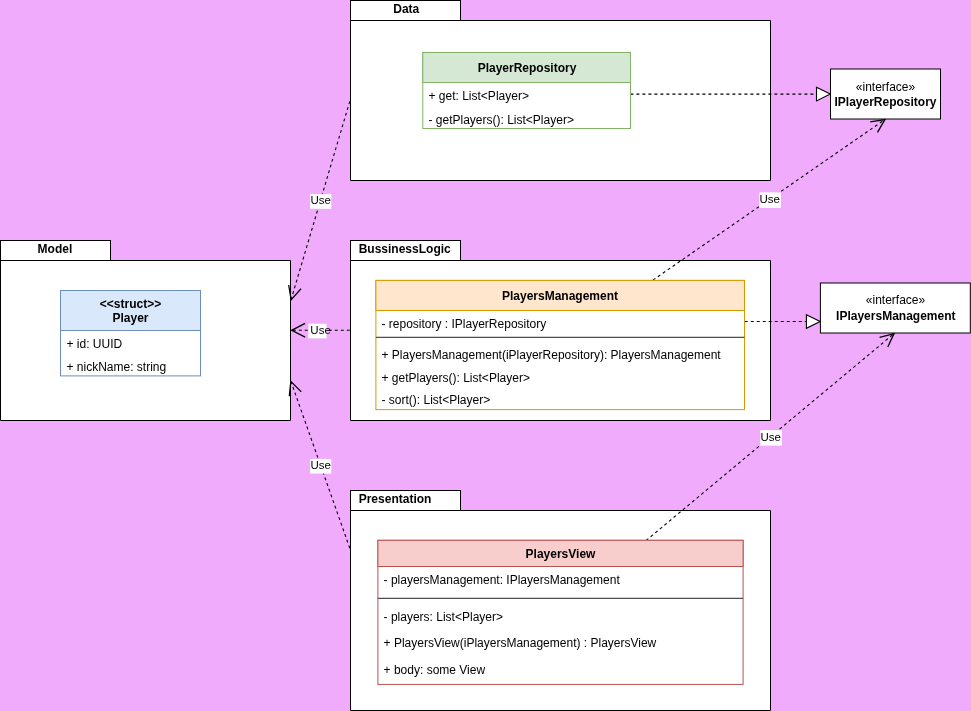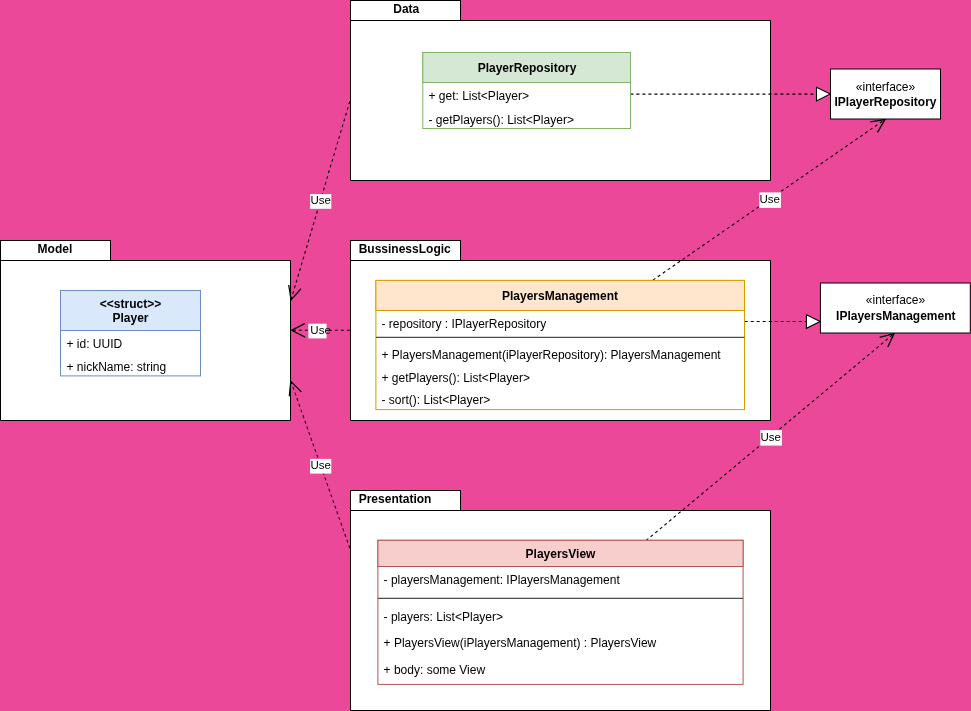--- a/index.html
+++ b/index.html
@@ -9,21 +9,21 @@
     width: 971px;
     height: 711px;
     background: #ffffff;
     font-family: "Liberation Sans", sans-serif;
     overflow: hidden;
   }
   #canvas {
     position: relative;
     width: 971px;
     height: 711px;
-    background: #ec4899;
+    background: #f0abfc;
   }
   svg.layer {
     position: absolute;
     left: 0;
     top: 0;
     width: 971px;
     height: 711px;
     overflow: visible;
   }
   .pkg-label {

